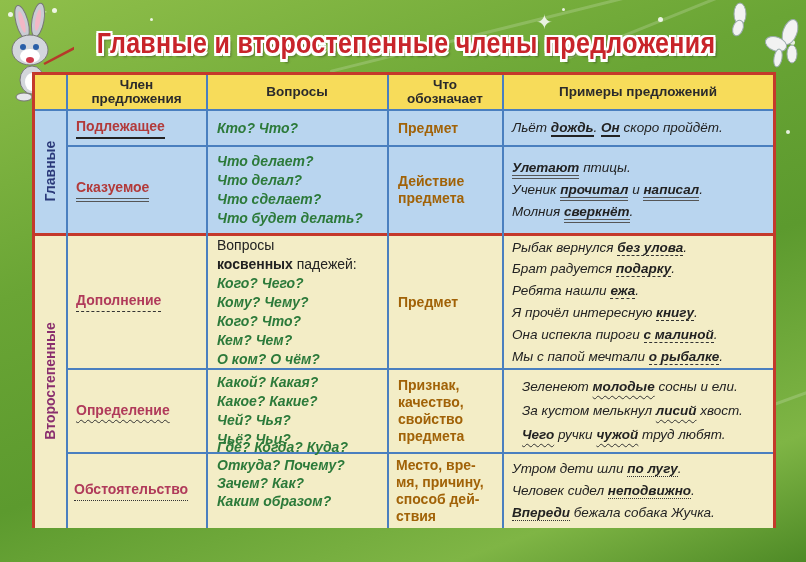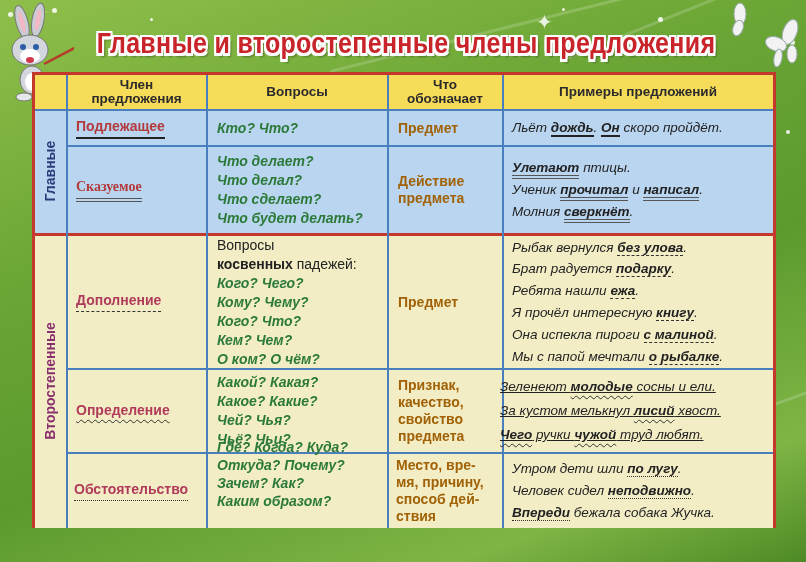--- a/index.html
+++ b/index.html
@@ -133,21 +133,21 @@
   </div>
   <div class="cell mean" style="left:353px;top:36px;width:114px;height:34px;">
     <span>Предмет</span>
   </div>
   <div class="cell ex" style="left:468px;top:36px;width:270px;height:34px;">
     <div class="ex-line">
       <span>Льёт </span><b class="u-single">дождь</b><span>. </span><b class="u-single">Он</b><span> скоро пройдёт.</span>
     </div>
   </div>
 
-  <div class="cell member" style="left:32px;top:72px;width:139px;height:86px;color:#b23a3a;font-family:Liberation Serif, serif;">
+  <div class="cell member" style="left:32px;top:72px;width:139px;height:86px;color:#b23a3a;">
     <span class="u-double">Сказуемое</span>
   </div>
   <div class="cell q" style="left:172px;top:72px;width:180px;height:86px;">
     <span>Что делает?</span>
     <span>Что делал?</span>
     <span>Что сделает?</span>
     <span>Что будет делать?</span>
   </div>
   <div class="cell mean" style="left:353px;top:72px;width:114px;height:86px;flex-direction:column;align-items:flex-start;justify-content:center;">
     <span>Действие</span>
@@ -191,21 +191,21 @@
     <span>Какое? Какие?</span>
     <span>Чей? Чья?</span>
     <span>Чьё? Чьи?</span>
   </div>
   <div class="cell mean" style="left:353px;top:295px;width:114px;height:82px;flex-direction:column;align-items:flex-start;justify-content:center;">
     <span>Признак,</span>
     <span>качество,</span>
     <span>свойство</span>
     <span>предмета</span>
   </div>
-  <div class="cell ex" style="left:456px;top:295px;width:270px;height:82px;line-height:24px;text-decoration:underline;">
+  <div class="cell ex" style="left:478px;top:295px;width:270px;height:82px;line-height:24px;">
     <div class="ex-line"><span>Зеленеют </span><b class="u-wave">молодые</b><span> сосны и ели.</span></div>
     <div class="ex-line"><span>За кустом мелькнул </span><b class="u-wave">лисий</b><span> хвост.</span></div>
     <div class="ex-line"><b class="u-wave">Чего</b><span> ручки </span><b class="u-wave">чужой</b><span> труд любят.</span></div>
   </div>
 
   <div class="cell member" style="left:32px;top:379px;width:139px;height:74px;color:#b03a5a;padding-left:7px;">
     <span class="u-dashdot">Обстоятельство</span>
   </div>
   <div class="cell q" style="left:172px;top:362px;width:180px;height:74px;line-height:18px;">
     <span>Где? Когда? Куда?</span>

